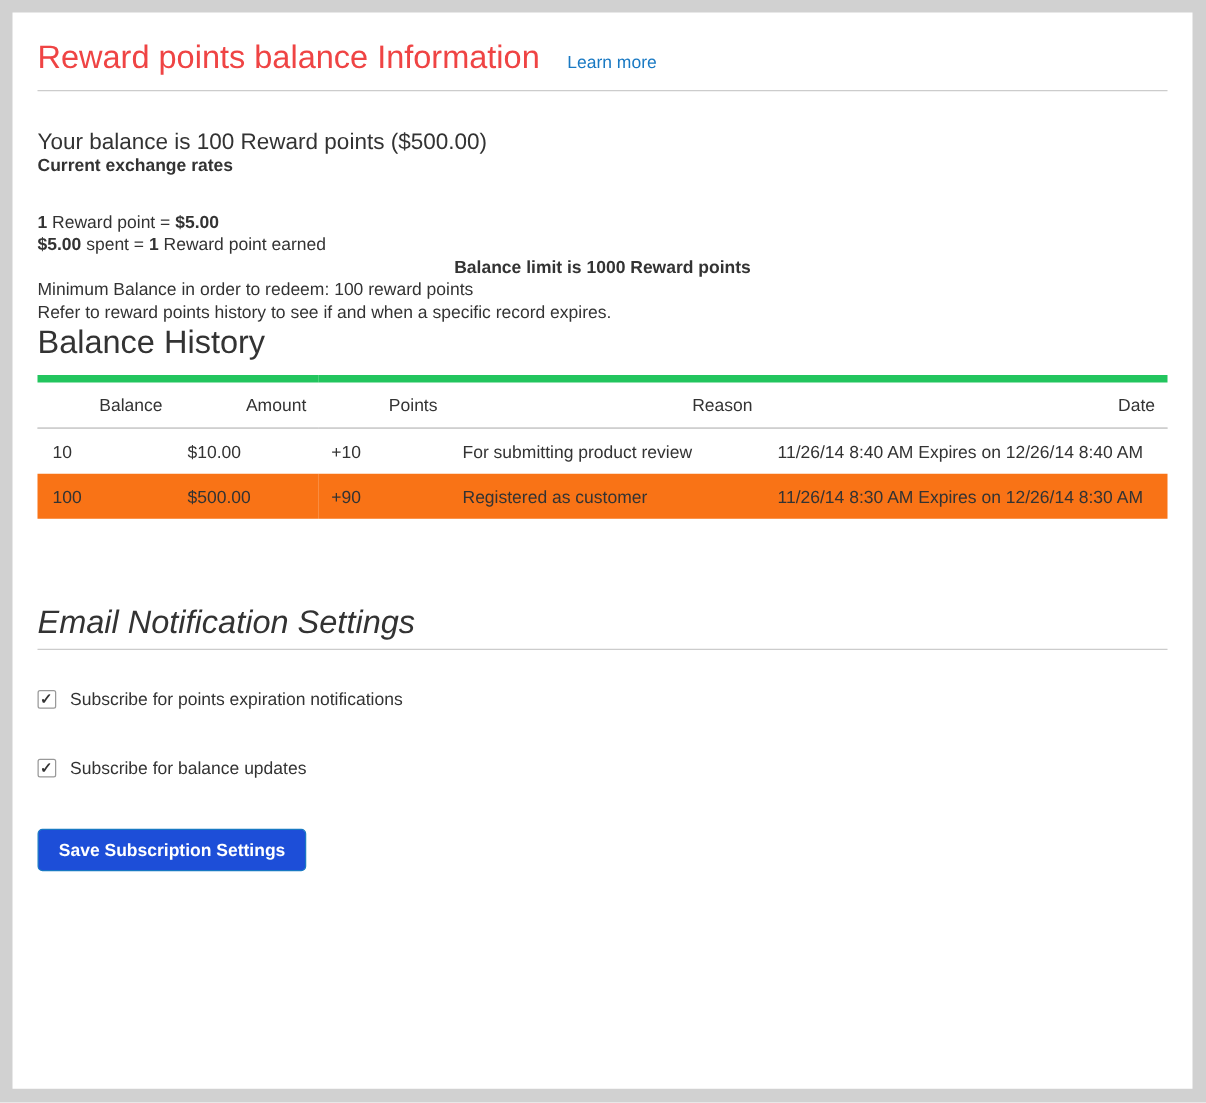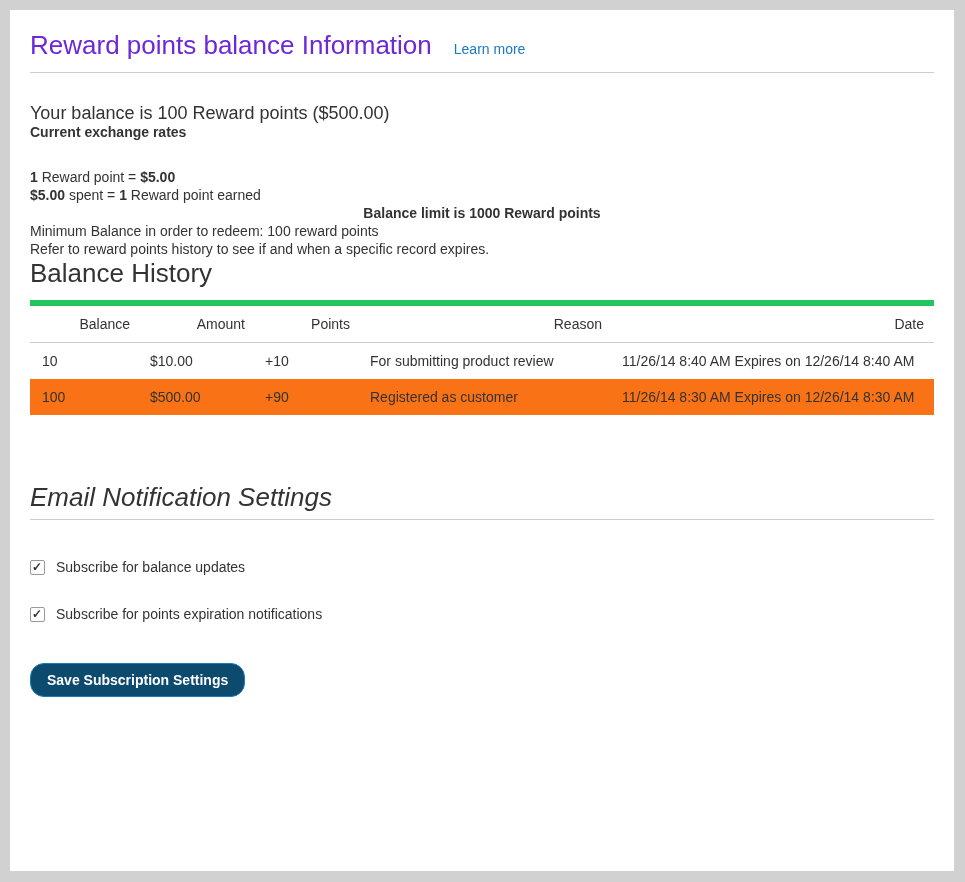--- a/index.html
+++ b/index.html
@@ -28,21 +28,21 @@
     padding-bottom: 13px;
     border-bottom: 1px solid #ccc;
     display: flex;
     align-items: baseline;
   }
   h1.page-title {
     margin: 0;
     font-size: 26px;
     line-height: 27px;
     font-weight: 300;
-    color: #6d28d9;
+    color: #ef4444;
   }
   a.learn-more {
     margin-left: 22px;
     font-size: 14px;
     color: #1979c3;
     text-decoration: none;
     cursor: pointer;
   }
   
   .balance-summary {
@@ -129,23 +129,23 @@
     font-size: 12px;
     line-height: 14px;
     font-weight: 700;
     color: #333;
   }
   .check-label { margin-left: 11px; font-size: 14px; line-height: 16px; }
   
   button.save-btn {
     margin-top: 41px;
     display: inline-block;
-    background: #0c4a6e;
+    background: #1d4ed8;
     border: 1px solid #1979c3;
-    border-radius: 14px;
+    border-radius: 4px;
     color: #fff;
     font-family: "Liberation Sans", sans-serif;
     font-size: 14px;
     font-weight: 700;
     line-height: 16px;
     padding: 8px 16px;
     cursor: pointer;
   }
 </style>
 </head>
@@ -200,27 +200,27 @@
         <td>Registered as customer</td>
         <td class="date-cell">11/26/14 8:30 AM Expires on 12/26/14 8:30 AM</td>
       </tr>
     </tbody>
   </table>
 
   <div class="email-title-wrap">
     <h2 class="section-title">Email Notification Settings</h2>
   </div>
 
+  <label class="check-row check-row-2">
+    <input type="checkbox" class="cb" checked="" style="">
+    <span class="check-label">Subscribe for points expiration notifications</span>
+  </label>
+
   <label class="check-row check-row-1">
     <input type="checkbox" class="cb" checked="" style="">
     <span class="check-label">Subscribe for balance updates</span>
   </label>
 
-  <label class="check-row check-row-2">
-    <input type="checkbox" class="cb" checked="" style="">
-    <span class="check-label">Subscribe for points expiration notifications</span>
-  </label>
-
   <div>
     <button class="save-btn">Save Subscription Settings</button>
   </div>
 
 </div>
 
 </body></html>

